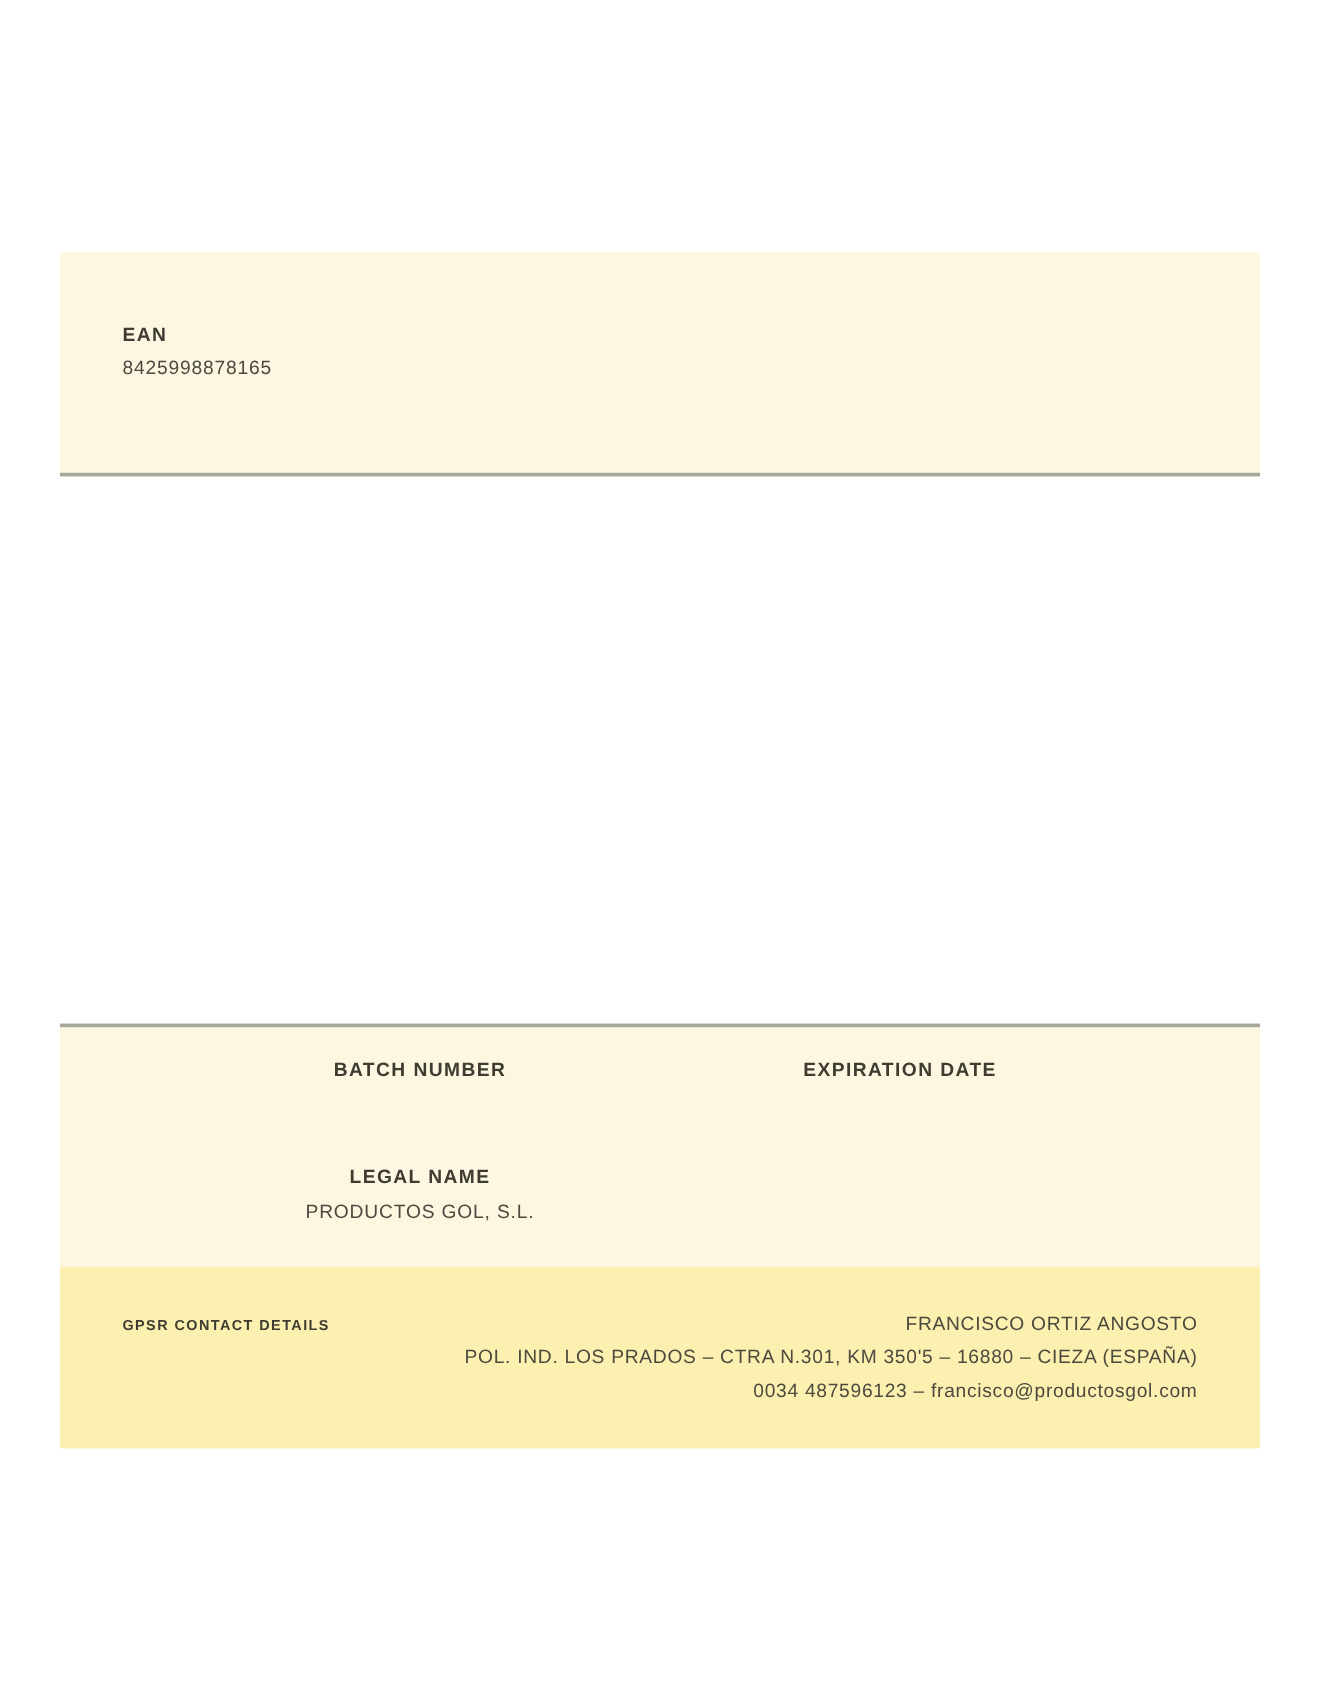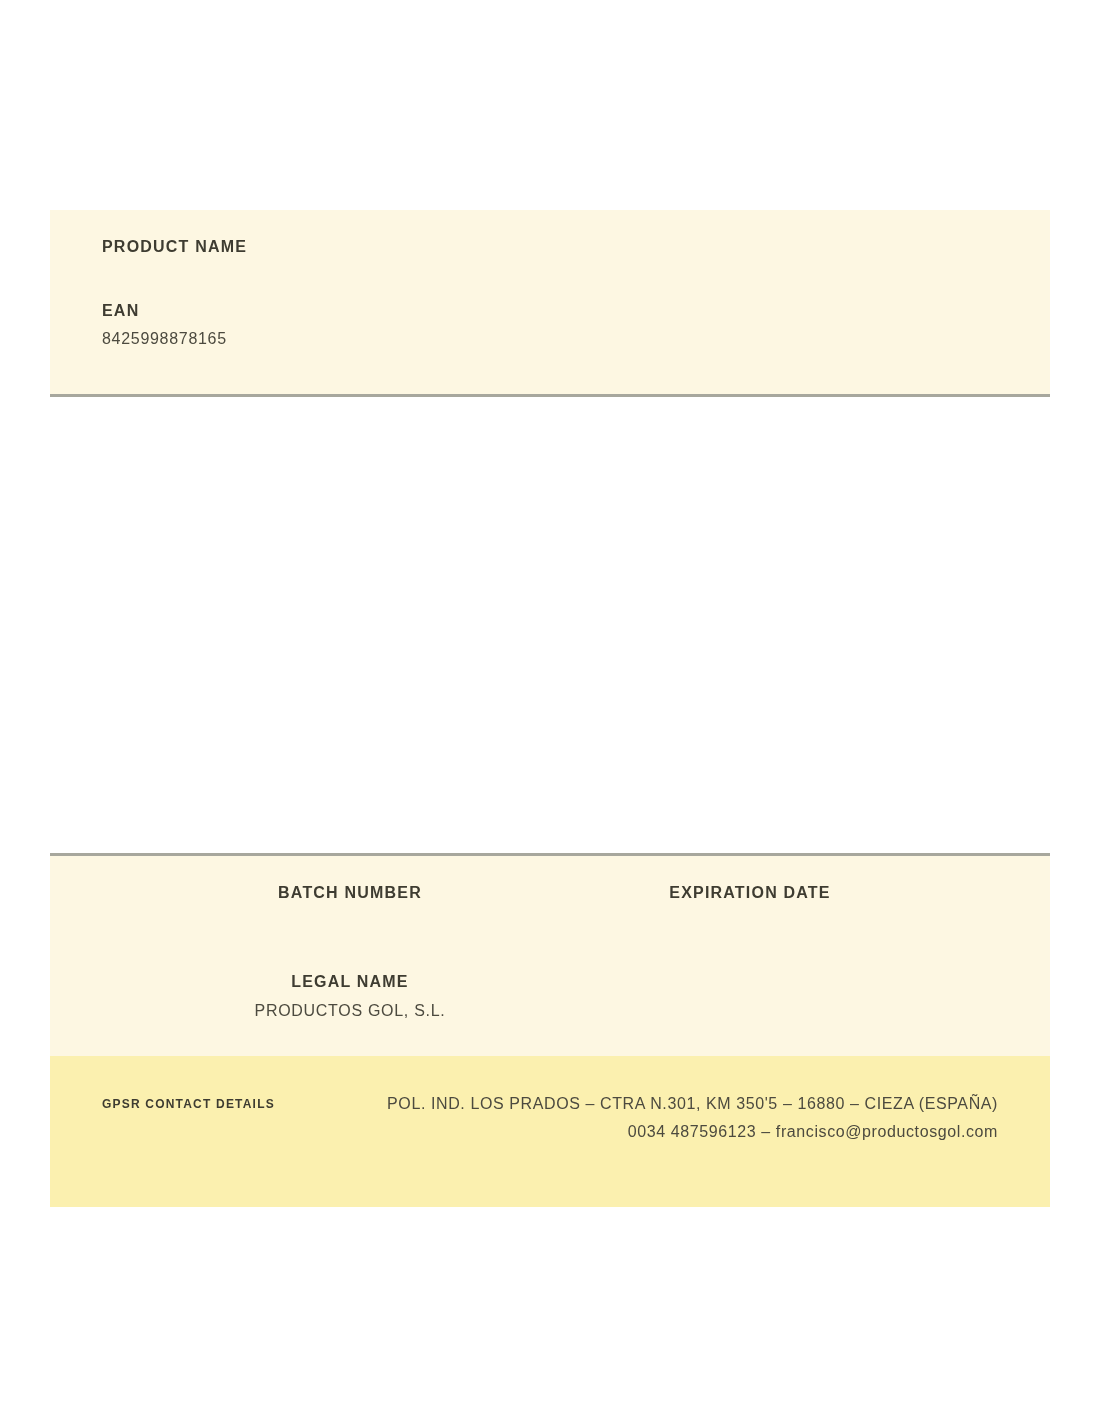--- a/index.html
+++ b/index.html
@@ -37,21 +37,21 @@
   }
   .field-value {
     font-size: 16px;
     font-weight: 400;
     letter-spacing: 0.7px;
     color: #4C4A3F;
     line-height: 20px;
     margin-top: 8px;
   }
   .field + .field {
-    margin-top: 44px;
+    margin-top: 33px;
   }
 
   
   .box-batch {
     position: absolute;
     left: 50px;
     top: 853px;
     width: 1000px;
     height: 259px;
     box-sizing: border-box;
@@ -103,21 +103,20 @@
     line-height: 28px;
   }
 </style>
 </head>
 <body>
 
 <div class="page">
 
   <section class="box-product">
     <div class="field">
-      <div class="field-label">PRODUCT NAME</div>
     </div>
     <div class="field">
       <div class="field-label">EAN</div>
       <div class="field-value">8425998878165</div>
     </div>
   </section>
 
   <section class="box-batch">
     <div class="two-col row-batch">
       <div class="cell">
@@ -131,18 +130,19 @@
       <div class="cell">
         <div class="field-label">LEGAL NAME</div>
         <div class="field-value">PRODUCTOS GOL, S.L.</div>
       </div>
     </div>
   </section>
 
   <section class="box-gpsr">
     <div class="gpsr-label">GPSR CONTACT DETAILS</div>
     <div class="gpsr-contact">
+      <div>FRANCISCO ORTIZ ANGOSTO</div>
       <div>POL. IND. LOS PRADOS – CTRA N.301, KM 350'5 – 16880 – CIEZA (ESPAÑA)</div>
       <div>0034 487596123 – francisco@productosgol.com</div>
     </div>
   </section>
 
 </div>
 
 </body></html>

